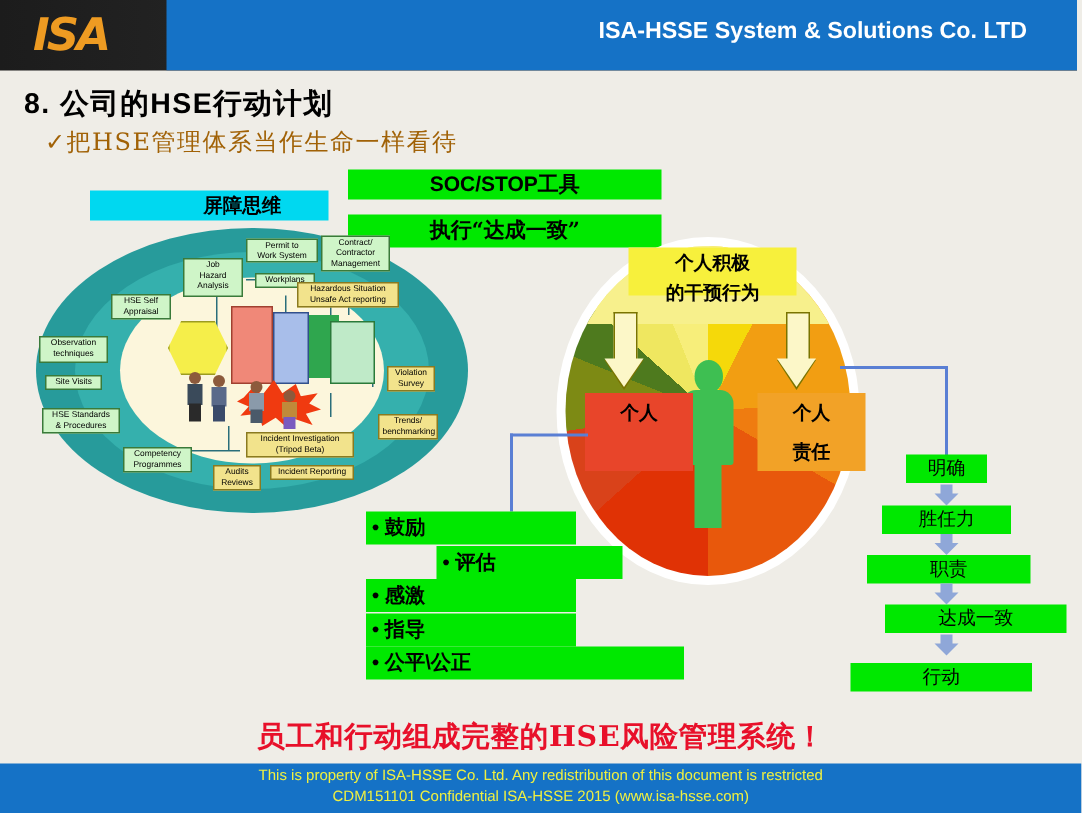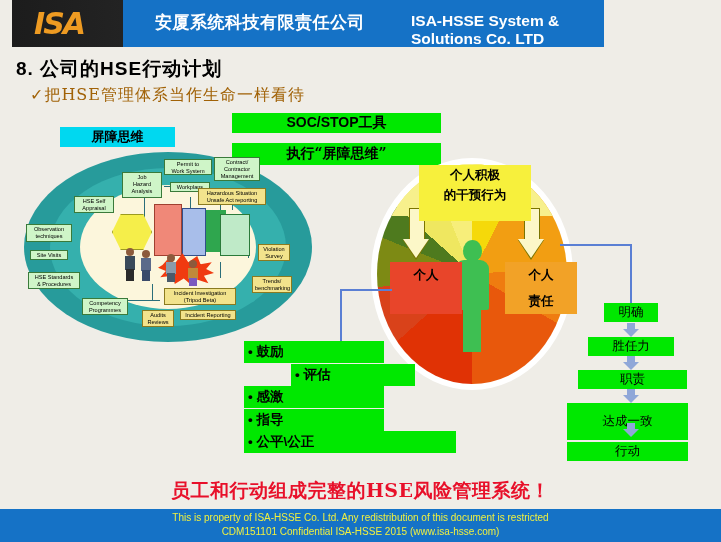--- a/index.html
+++ b/index.html
@@ -3,21 +3,21 @@
 <meta charset="utf-8">
 <style>
   html,body{margin:0;padding:0;}
   body{
     width:721px;height:542px;
     background:#EFEDE7;
     font-family:"Liberation Sans","DejaVu Sans",sans-serif;
     overflow:hidden;position:relative;
   }
   
-  #header{position:absolute;left:12px;top:0;width:592px;height:47px;
+  #header{position:absolute;left:0;top:0;width:718px;height:47px;
     background:linear-gradient(90deg,#1c1c1c 0%,#2b2b2b 40%,#4a4a4a 72%,#6d6d6d 85%,#2a2a2a 96%,#1a1a1a 100%);
     overflow:hidden;}
   #header-blue{position:absolute;left:111px;top:0;width:610px;height:47px;background:#1572C6;}
   #logo{position:absolute;left:22px;top:8px;width:80px;height:32px;
     color:#EE9B22;font-size:30px;font-weight:bold;font-style:italic;
     letter-spacing:-2px;line-height:32px;font-family:"DejaVu Sans",sans-serif;}
   #header-cn{position:absolute;left:143px;top:11px;color:#fff;font-size:17px;font-weight:bold;
     letter-spacing:.5px;}
   #header-en{position:absolute;left:399px;top:12px;color:#fff;font-size:15.5px;font-weight:bold;
     letter-spacing:0px;}
@@ -25,21 +25,21 @@
   
   #slide-title{position:absolute;left:16px;top:56px;font-size:19px;font-weight:bold;color:#000;
     letter-spacing:1px;}
   #slide-sub{position:absolute;left:30px;top:85px;font-size:16px;color:#a16207;
     font-family:"DejaVu Serif","Liberation Serif",serif;letter-spacing:1px;}
 
   
   .gbox{position:absolute;background:#00E800;color:#000;font-weight:bold;
     display:flex;align-items:center;justify-content:center;text-align:center;}
   .cbox{position:absolute;background:#00D8F0;color:#000;font-weight:bold;
-    display:flex;align-items:center;justify-content:center;text-align:center;}
+    display:flex;align-items:center;justify-content:center;text-align:center;padding-left:44px;}
 
   #box-barrier{left:60px;top:127px;width:115px;height:20px;font-size:13px;}
   #box-soc{left:232px;top:113px;width:209px;height:20px;font-size:14px;}
   #box-rule{left:232px;top:143px;width:209px;height:22px;font-size:14px;
     font-family:"DejaVu Serif","Liberation Serif",serif;font-style:normal;}
 
   
   #oval-wrap{position:absolute;left:24px;top:152px;width:288px;height:190px;}
   .oval{position:absolute;border-radius:50%;}
   #oval-outer{left:0;top:0;width:288px;height:190px;background:#279B9B;}
@@ -82,21 +82,21 @@
         #4E7A1E 292deg 312deg,
         #EFE760 312deg 338deg,
         #F7EE7A 338deg 360deg);
     overflow:hidden;}
   #pie-top-cover{position:absolute;left:0;top:0;width:190px;height:52px;background:#F7F08C;}
   #person-fig{position:absolute;left:455px;top:240px;width:34px;height:112px;}
   #pf-head{position:absolute;left:8px;top:0;width:19px;height:22px;border-radius:50%;background:#3EBF52;}
   #pf-body{position:absolute;left:0;top:20px;width:34px;height:50px;border-radius:9px 9px 2px 2px;background:#3EBF52;}
   #pf-legs{position:absolute;left:8px;top:64px;width:18px;height:48px;background:#3EBF52;}
 
-  #lbl-act{position:absolute;left:419px;top:165px;width:112px;height:56px;background:#F7F03C;
+  #lbl-act{position:absolute;left:419px;top:165px;width:112px;height:32px;background:#F7F03C;
     color:#000;font-size:12.5px;font-weight:bold;text-align:center;line-height:20px;}
   #lbl-conseq{position:absolute;left:390px;top:262px;width:72px;height:52px;background:#E8452A;
     color:#000;font-size:12.5px;font-weight:bold;text-align:center;line-height:26px;}
   #lbl-resp{position:absolute;left:505px;top:262px;width:72px;height:52px;background:#F2A227;
     color:#000;font-size:12.5px;font-weight:bold;text-align:center;line-height:26px;}
 
   .big-arrow{position:absolute;width:26px;height:52px;}
   .ba-stem{position:absolute;left:6px;top:0;width:14px;height:34px;background:#FCF7C8;
     border-left:1.5px solid #7a7400;border-right:1.5px solid #7a7400;border-top:1.5px solid #7a7400;}
   .ba-head{position:absolute;left:0;top:32px;width:0;height:0;border-left:13px solid transparent;
@@ -112,21 +112,21 @@
   #bl3{left:244px;top:386px;width:140px;height:22px;}
   #bl4{left:244px;top:409px;width:140px;height:22px;}
   #bl5{left:244px;top:431px;width:212px;height:22px;}
 
   
   .fbox{position:absolute;background:#00E800;color:#000;font-weight:normal;font-size:12.5px;
     display:flex;align-items:center;justify-content:center;text-align:center;}
   #fb1{left:604px;top:303px;width:54px;height:19px;}
   #fb2{left:588px;top:337px;width:86px;height:19px;}
   #fb3{left:578px;top:370px;width:109px;height:19px;}
-  #fb4{left:567px;top:403px;width:121px;height:37px;}
+  #fb4{left:590px;top:403px;width:121px;height:19px;}
   #fb5{left:567px;top:442px;width:121px;height:19px;}
 
   .darrow{position:absolute;width:16px;height:14px;}
   .da-stem{position:absolute;left:4px;top:0;width:8px;height:7px;background:#8FA7D8;}
   .da-head{position:absolute;left:0;top:6px;width:0;height:0;border-left:8px solid transparent;
     border-right:8px solid transparent;border-top:8px solid #8FA7D8;}
 
   .bline{position:absolute;background:#5A7FD4;}
 
   
@@ -136,30 +136,29 @@
   #footer{position:absolute;left:0;top:509px;width:721px;height:33px;background:#1572C6;}
   #foot1{position:absolute;left:0;top:3px;width:721px;text-align:center;color:#F0F040;font-size:10px;}
   #foot2{position:absolute;left:0;top:17px;width:721px;text-align:center;color:#F0F040;font-size:10px;}
 </style>
 </head>
 <body>
 
 <div id="header">
   <div id="header-blue"></div>
   <div id="logo">ISA</div>
-  <div id="header-cn">安厦系统科技有限责任公司</div>
   <div id="header-en">ISA-HSSE  System &amp; Solutions Co. LTD</div>
 </div>
 
 <div id="slide-title">8.  公司的HSE行动计划</div>
 <div id="slide-sub">✓把HSE管理体系当作生命一样看待</div>
 
 <div class="cbox" id="box-barrier">屏障思维</div>
 <div class="gbox" id="box-soc">SOC/STOP工具</div>
-<div class="gbox" id="box-rule">执行“屏障思维”</div>
+<div class="gbox" id="box-rule">执行“达成一致”</div>
 
 <div id="oval-wrap">
   <div class="oval" id="oval-outer"></div>
   <div class="oval" id="oval-mid"></div>
   <div class="oval" id="oval-inner"></div>
 
   <div class="conn" style="left:120px;top:46px;width:1px;height:30px;"></div>
   <div class="conn" style="left:140px;top:34px;width:14px;height:1px;"></div>
   <div class="conn" style="left:166px;top:45px;width:1px;height:14px;"></div>
   <div class="conn" style="left:196px;top:46px;width:1px;height:12px;"></div>

